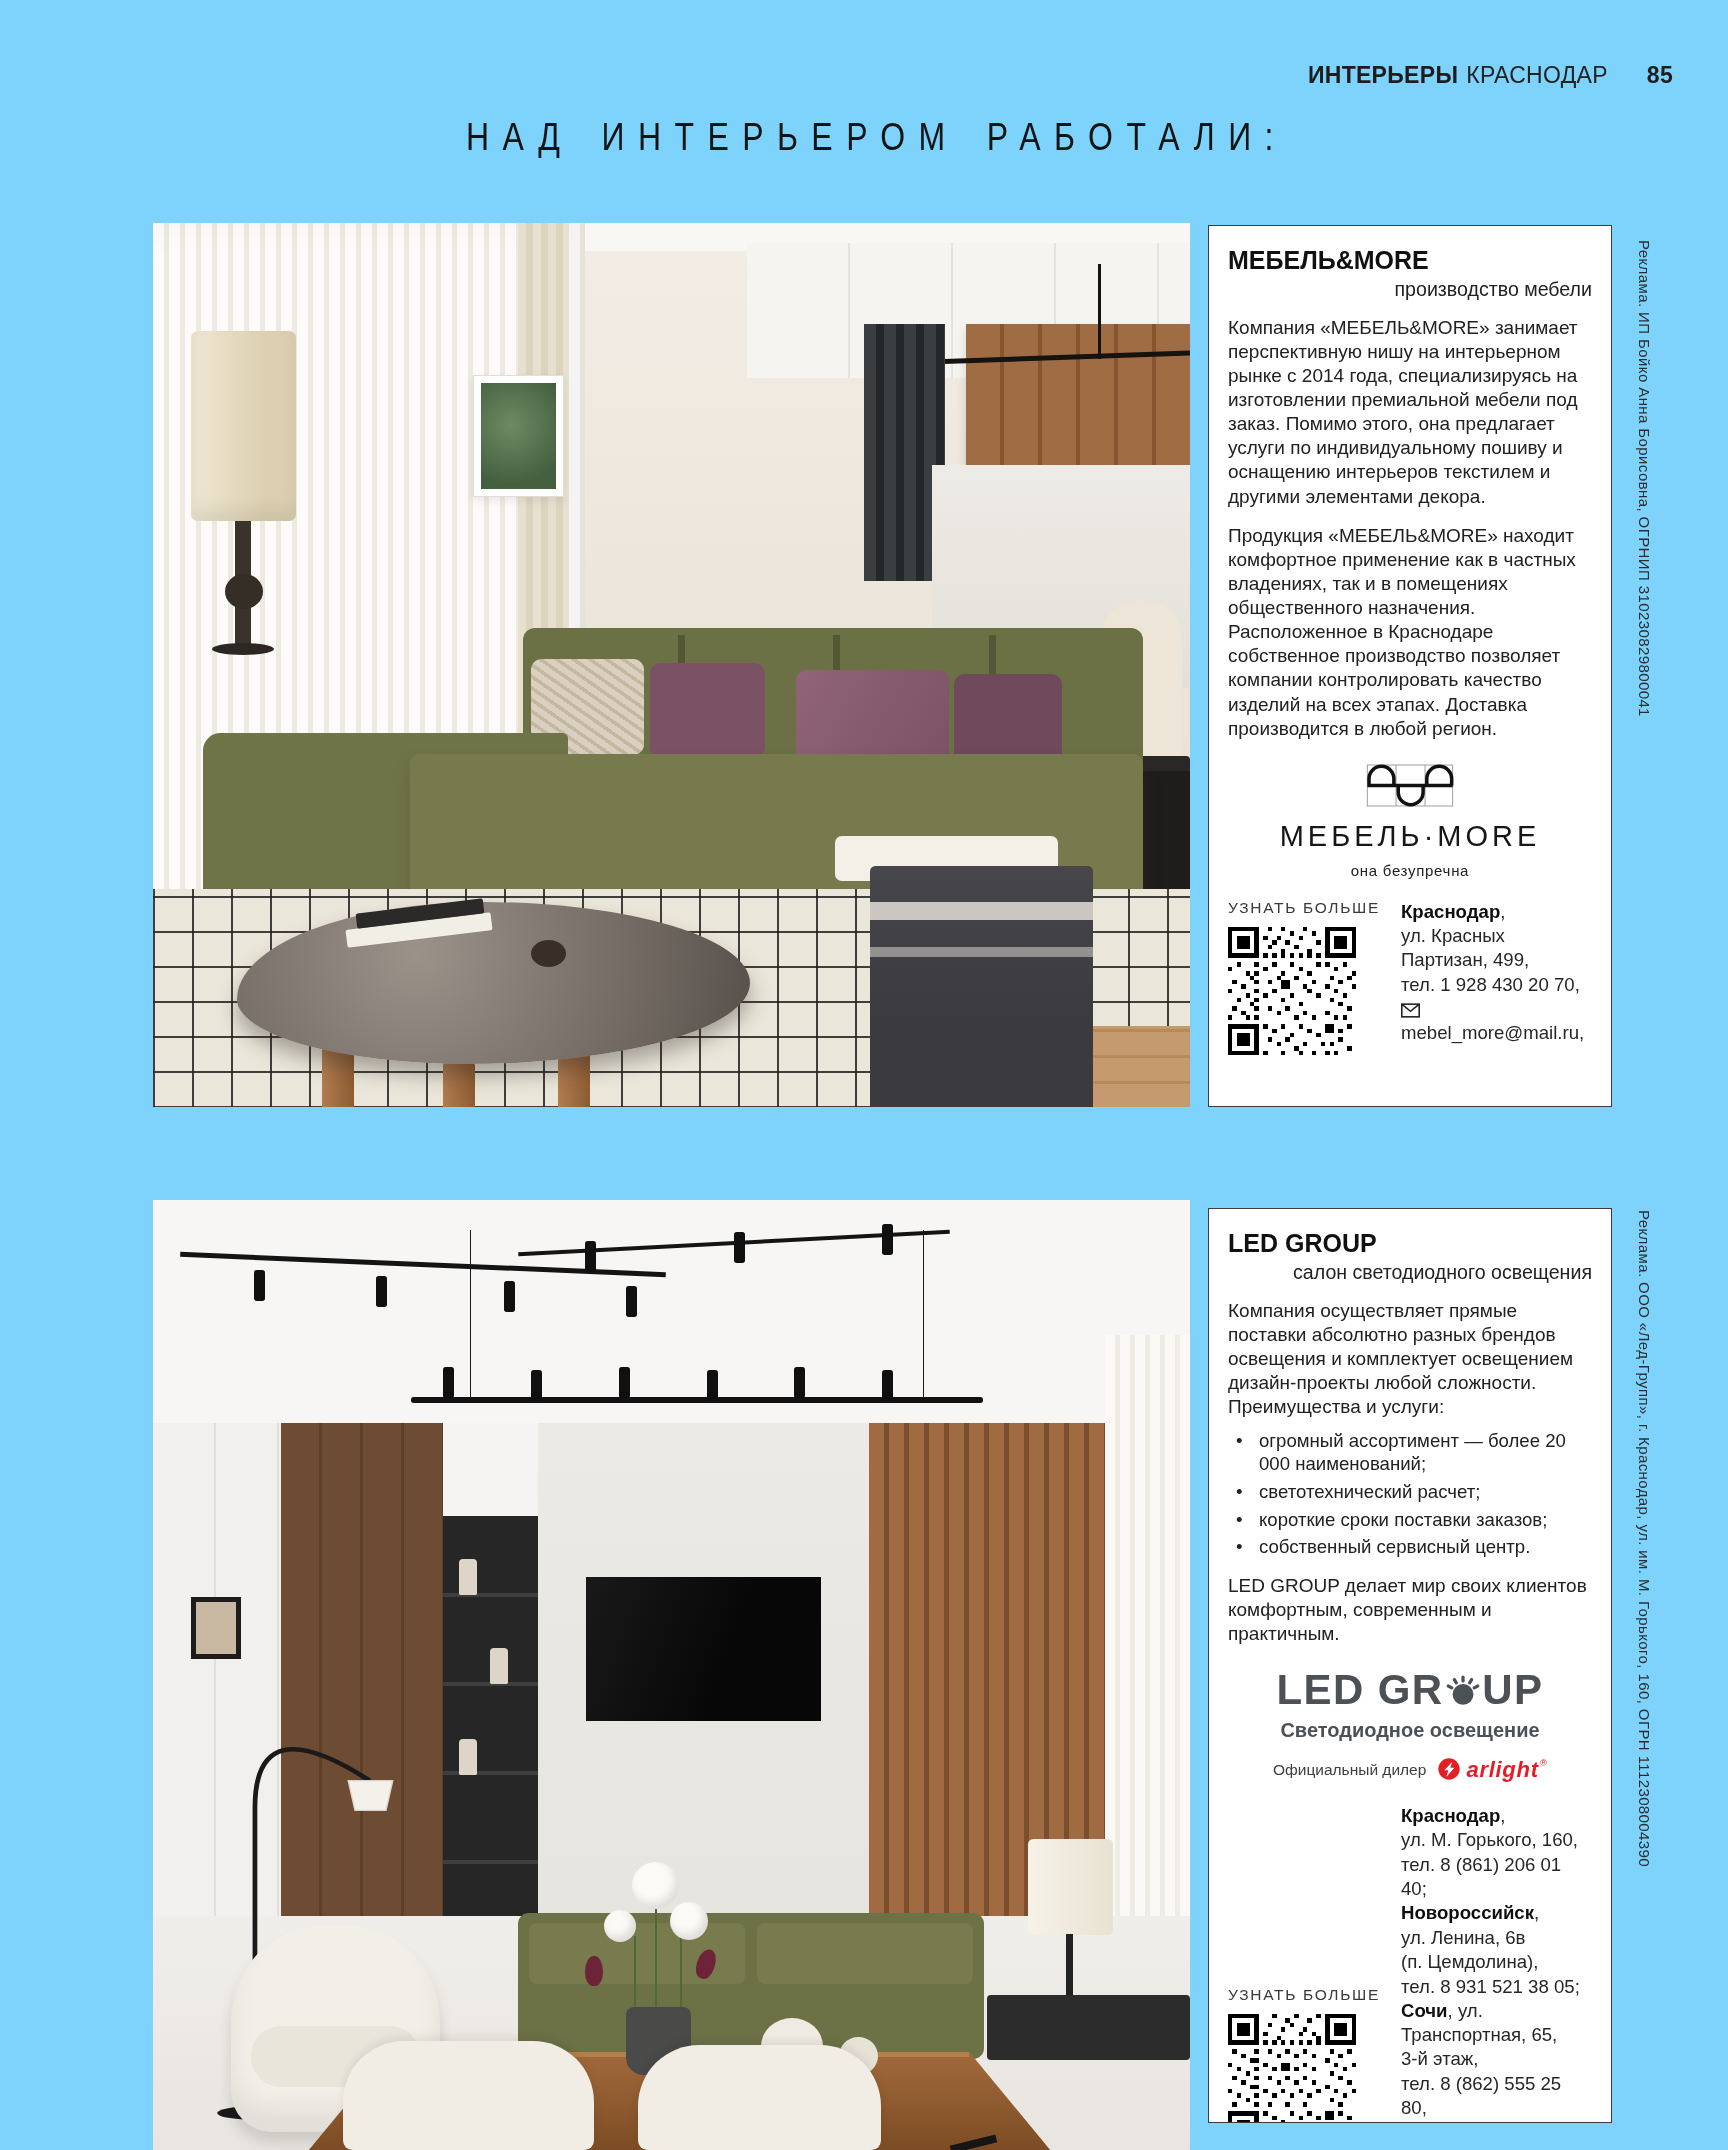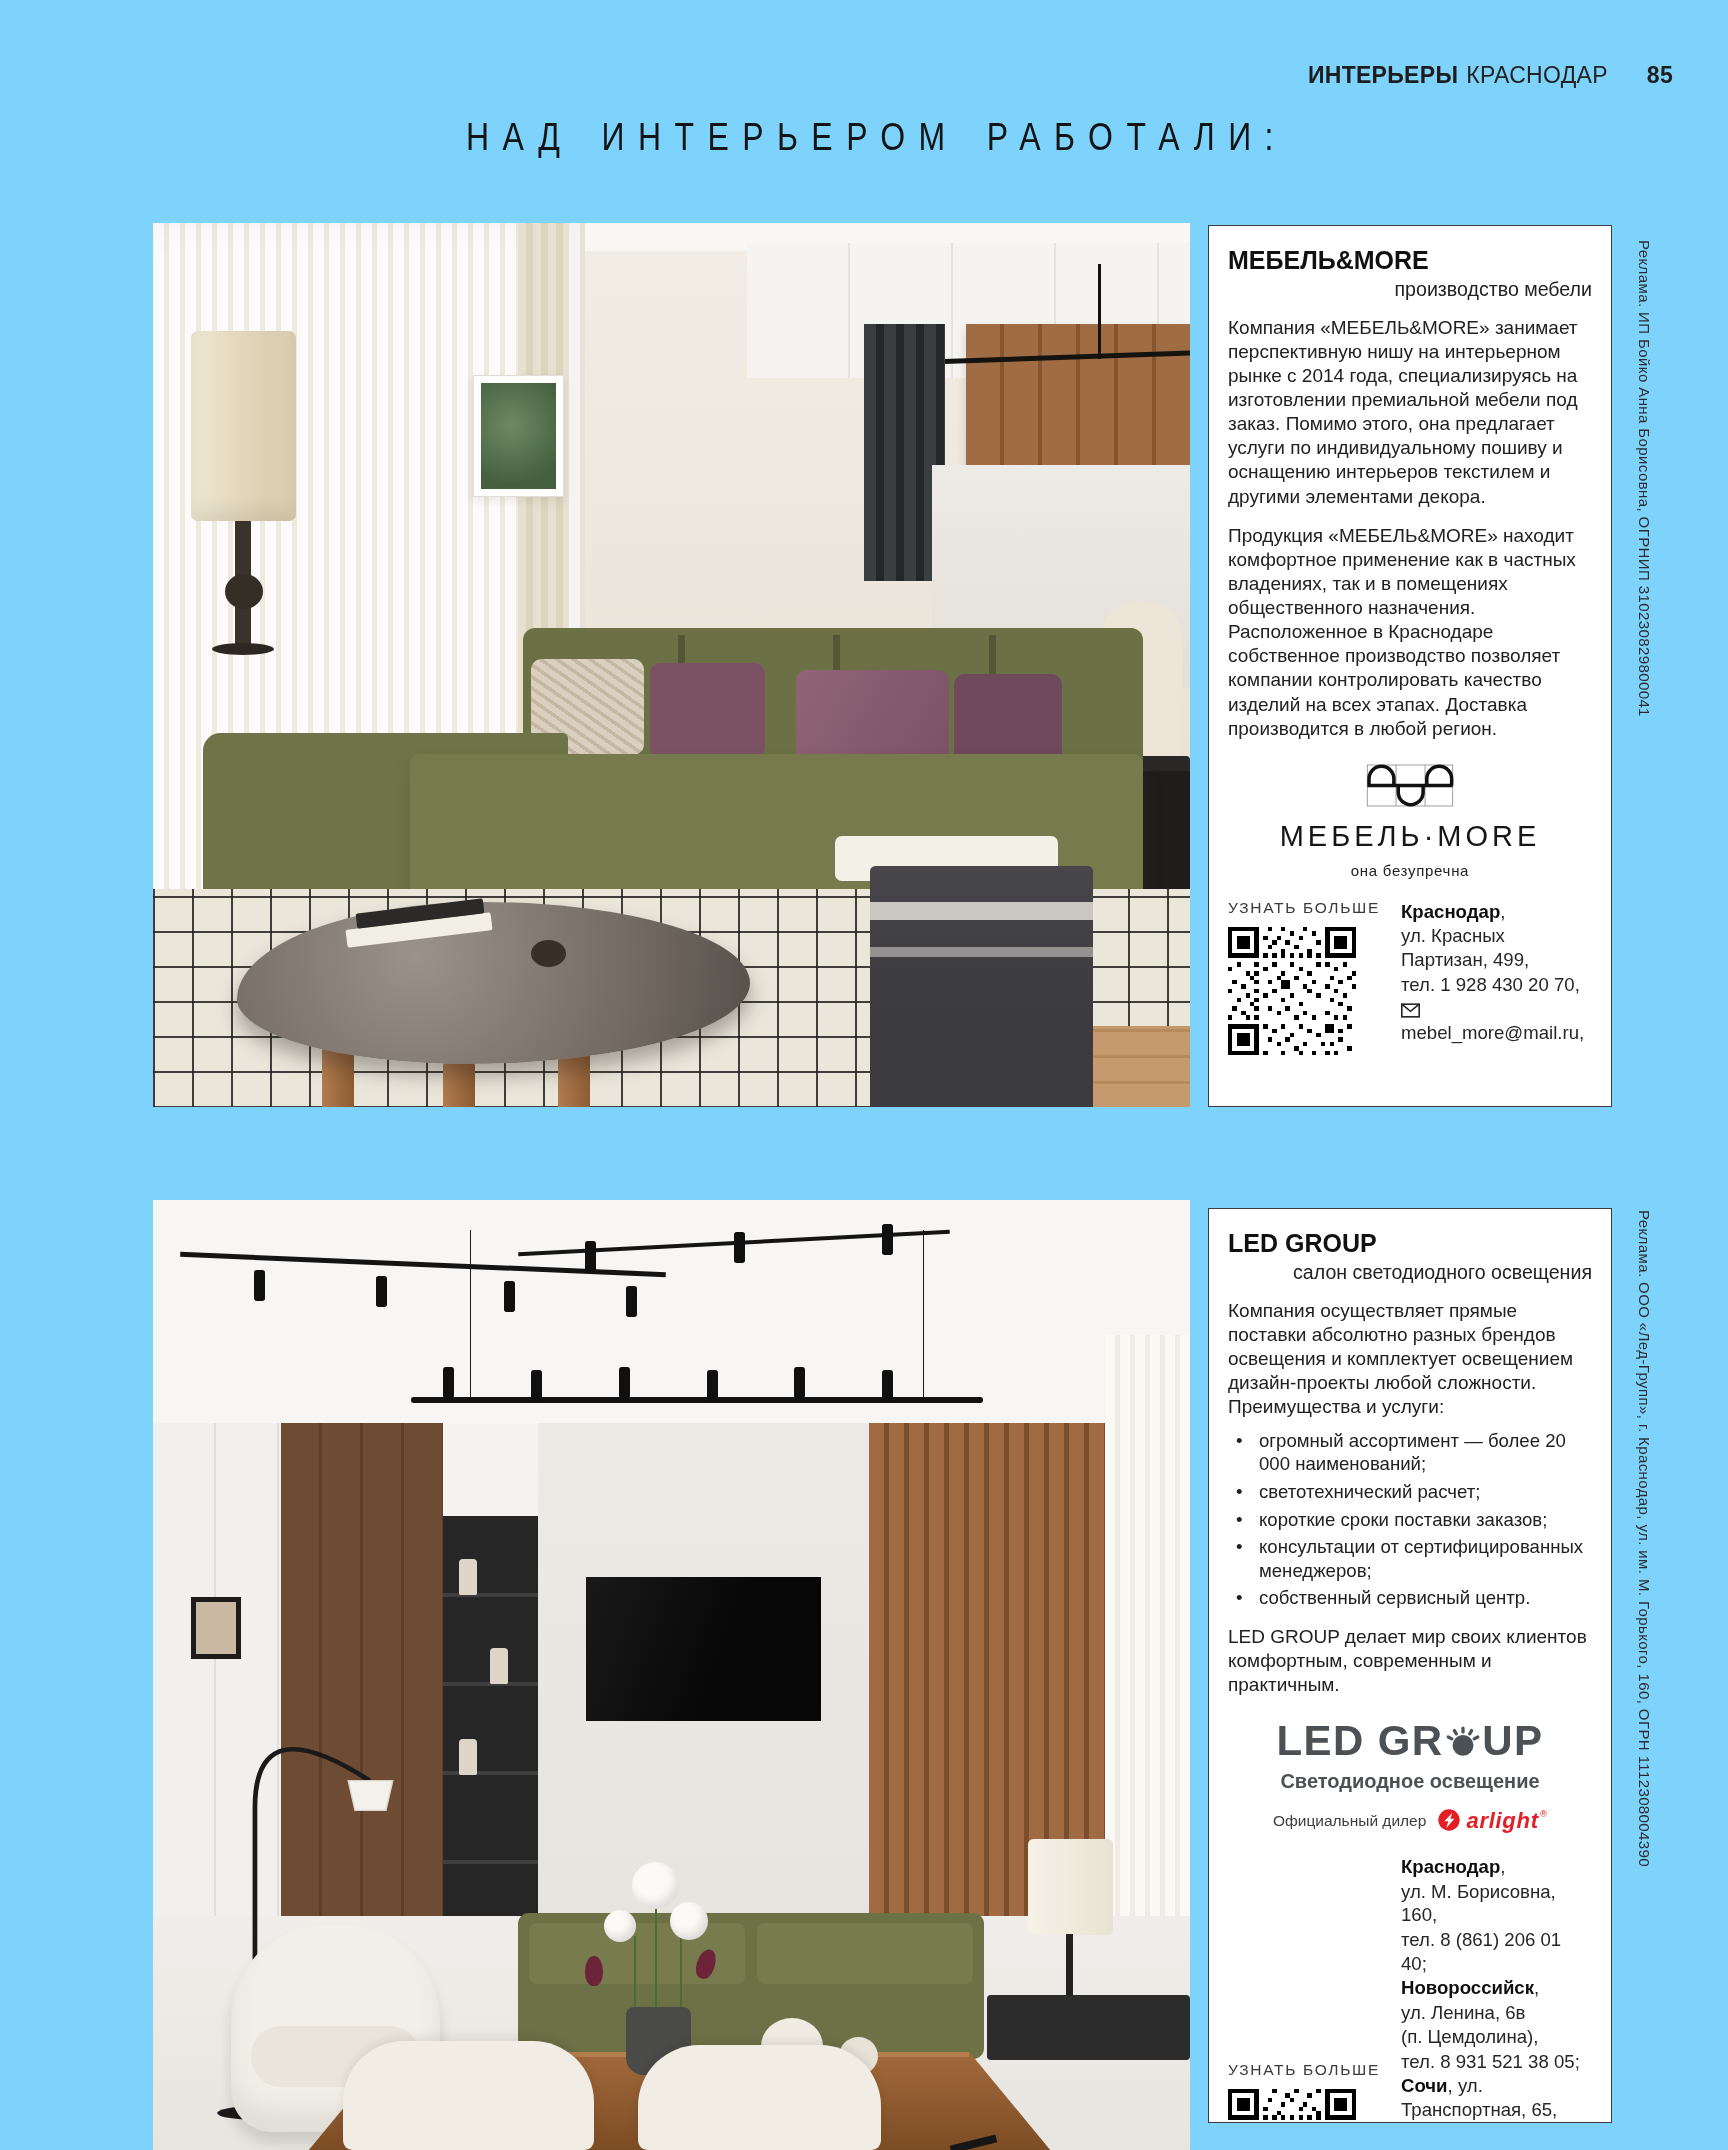--- a/index.html
+++ b/index.html
@@ -486,21 +486,20 @@
   </div>
 
   <div class="adbox box2">
     <h2 class="co-name">LED GROUP</h2>
     <div class="co-sub">салон светодиодного освещения</div>
     <p>Компания осуществляет прямые поставки абсолютно разных брендов освещения и комплектует освещением дизайн-проекты любой сложности. Преимущества и услуги:</p>
     <ul class="blist">
       <li>огромный ассортимент — более 20 000 наименований;</li>
       <li>светотехнический расчет;</li>
       <li>короткие сроки поставки заказов;</li>
-      <li>консультации от сертифицированных менеджеров;</li>
       <li>собственный сервисный центр.</li>
     </ul>
     <p>LED GROUP делает мир своих клиентов комфортным, современным и практичным.</p>
 
     <div class="lg-logo">
       <div class="lg-word">
         <span>LED GR</span>
           <svg width="36" height="36" viewBox="0 0 100 100">
           <circle cx="50" cy="62" r="29" fill="#4c5156"></circle>
           <g stroke="#4c5156" stroke-width="9" stroke-linecap="round">
@@ -649,21 +648,21 @@
               <rect x="27" y="27" width="1" height="1"></rect>
               <rect x="24" y="28" width="1" height="1"></rect>
               <rect x="28" y="25" width="1" height="1"></rect>
               <rect x="8" y="28" width="1" height="1"></rect>
               <rect x="12" y="28" width="1" height="1"></rect>
           </g>
         </svg>
       </div>
       <div class="contacts">
         <div class="cline"><b>Краснодар</b><span>,</span></div>
-        <div class="cline">ул. М. Борисовна, 160,</div>
+        <div class="cline">ул. М. Горького, 160,</div>
         <div class="cline">тел. 8 (861) 206 01 40;</div>
         <div class="cline"><b>Новороссийск</b><span>,</span></div>
         <div class="cline">ул. Ленина, 6в</div>
         <div class="cline">(п. Цемдолина),</div>
         <div class="cline">тел. 8 931 521 38 05;</div>
         <div class="cline"><b>Сочи</b><span>, ул. Транспортная, 65,</span></div>
         <div class="cline">3-й этаж,</div>
         <div class="cline">тел. 8 (862) 555 25 80,</div>
         <div class="cline">
           <span>arlight-ufo.ru</span>

